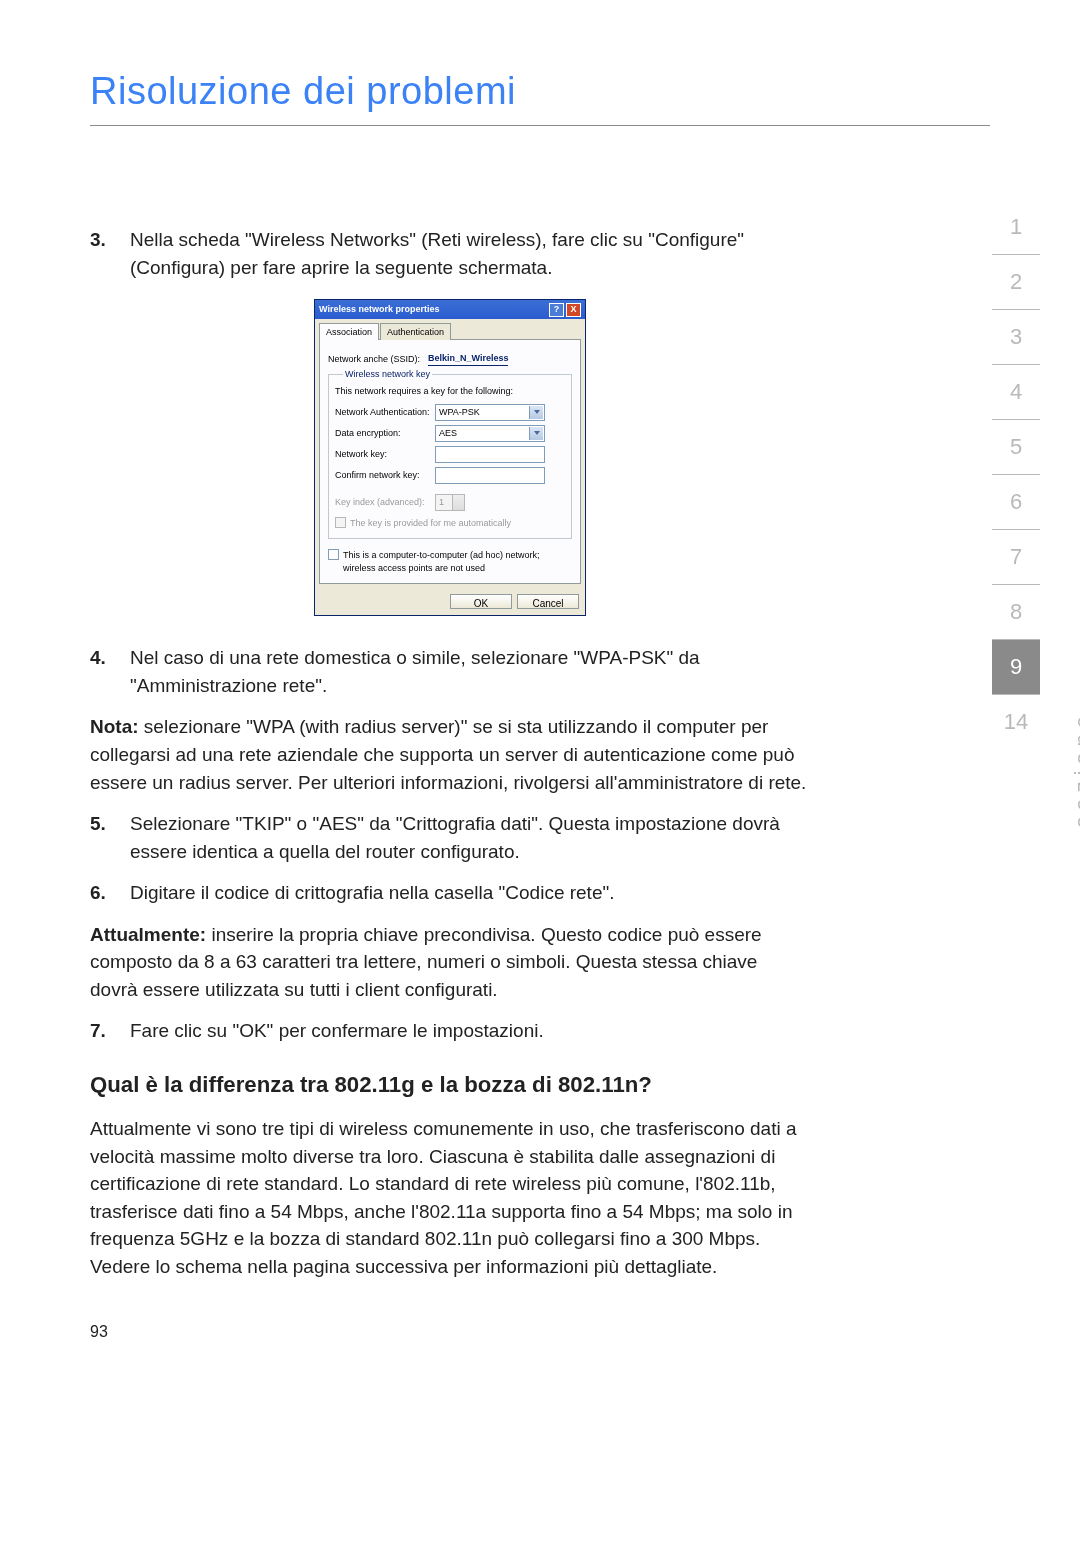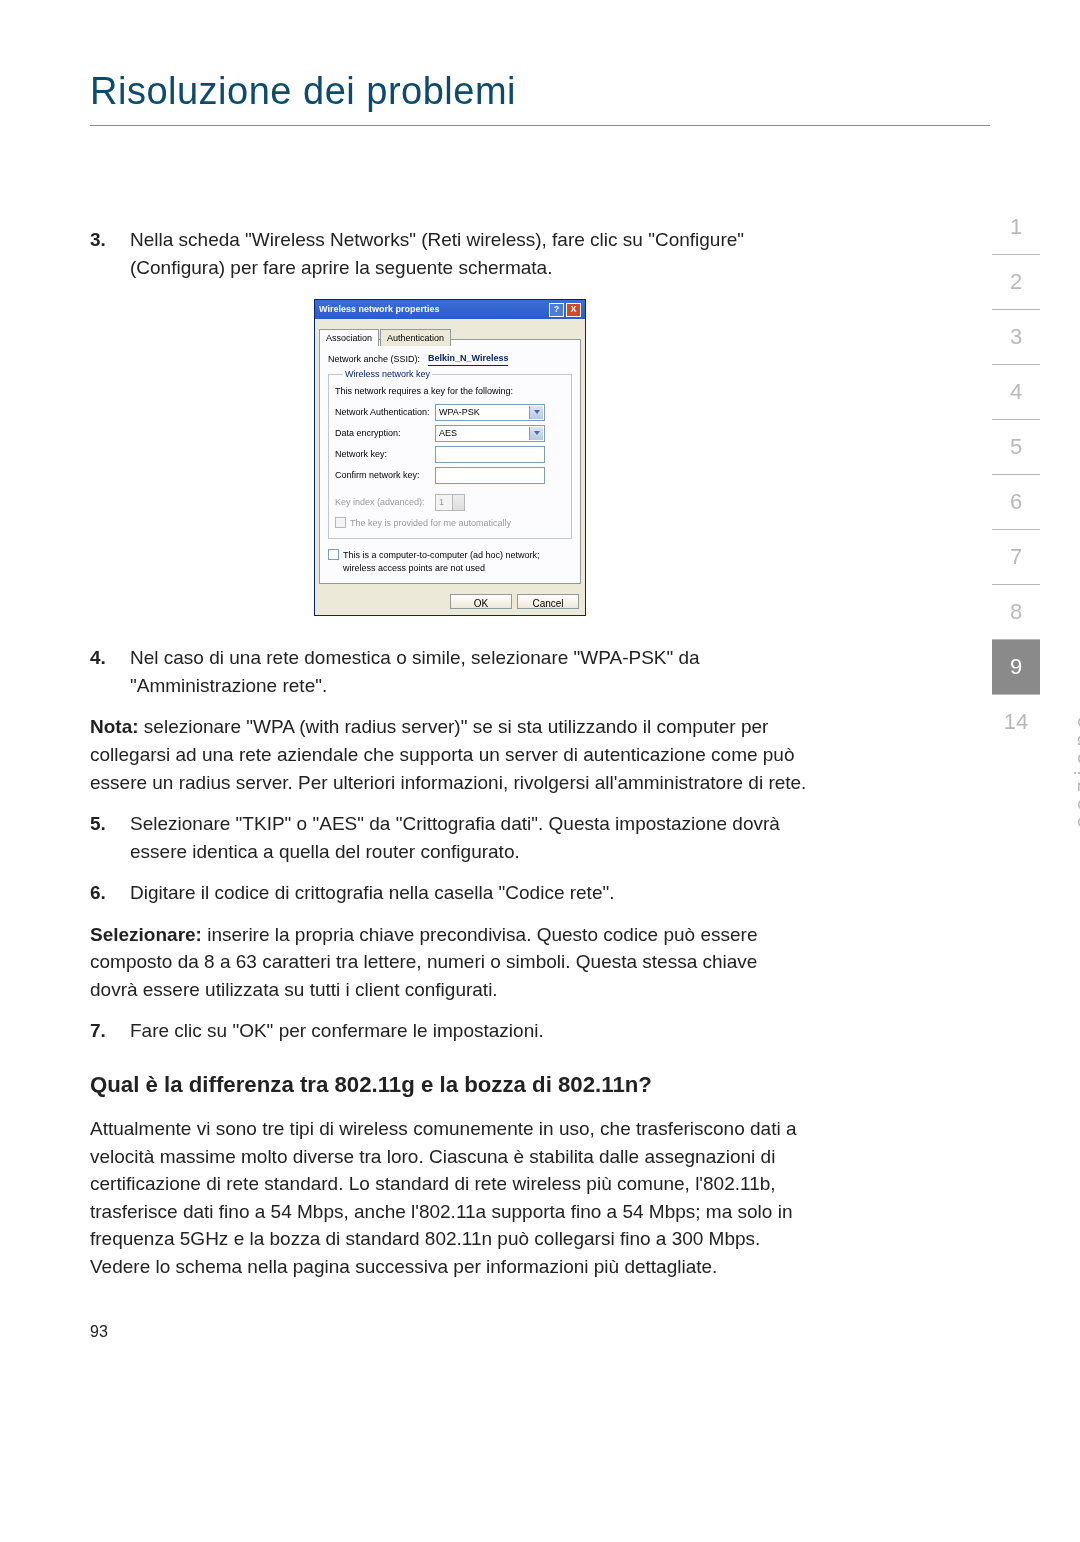--- a/index.html
+++ b/index.html
@@ -1,18 +1,18 @@
 <!DOCTYPE html>
 <html><head>
 <meta charset="utf-8">
 <style>
   *{box-sizing:border-box;margin:0;padding:0}
   body{font-family:Arial,Helvetica,sans-serif;background:#fff;width:1080px;color:#333}
   .page{padding:70px 90px 40px 90px;position:relative}
-  .page-title{font-size:38px;color:#0c4a6e;font-weight:400;padding:0 0 12px 0;border-bottom:1.5px solid #8a8a8a;margin-bottom:100px;letter-spacing:.5px}
+  .page-title{font-size:38px;color:#3b82f6;font-weight:400;padding:0 0 12px 0;border-bottom:1.5px solid #8a8a8a;margin-bottom:100px;letter-spacing:.5px}
   .content{width:720px;font-size:19px;line-height:1.45;color:#222}
   .ol-item{display:flex;margin-bottom:14px}
   .ol-num{width:40px;flex:0 0 40px;font-weight:700}
   .ol-body{flex:1}
   .note-para,.imp-para,.body-para{margin:14px 0}
   .note-label,.imp-label{font-weight:700}
   .subheading{font-weight:700;margin:24px 0 14px 0}
   .pgnum{text-align:left;font-size:16px;margin-top:40px}
 
   
@@ -23,21 +23,21 @@
   .vlabel{position:absolute;right:10px;top:710px;transform:rotate(-90deg);transform-origin:right top;font-size:22px;letter-spacing:6px;color:#b9b9b9}
 
   
   .dlg-wrap{display:flex;justify-content:center;margin:18px 0 28px 0}
   .dlg{width:272px;font-family:Tahoma,Arial,sans-serif;font-size:9px;color:#000;border:1px solid #0a246a;background:#ece9d8}
   .dlg-title{height:19px;background:linear-gradient(#3b6ed5,#2a5ccf);color:#fff;font-weight:700;font-size:9px;padding:3px 4px;display:flex;align-items:center}
   .dlg-title-text{flex:1}
   .dlg-title-btn{width:15px;height:14px;background:#d24726;color:#fff;display:flex;align-items:center;justify-content:center;margin-left:2px;border:1px solid #fff;font-size:9px;line-height:1}
   .dlg-title-btn.help{background:#4a7cd8}
   .tabs{display:flex;padding:3px 4px 0 4px;background:#ece9d8}
-  .tab{border:1px solid #919b9c;border-bottom:none;background:#ece9d8;padding:1.5px 6px;margin-right:1px;font-size:9px;position:relative;top:7px}
+  .tab{border:1px solid #919b9c;border-bottom:none;background:#ece9d8;padding:1.5px 6px;margin-right:1px;font-size:9px;position:relative;top:1px}
   .tab.active{background:#fcfcfe;z-index:2}
   .tab-body{margin:0 4px 4px 4px;border:1px solid #919b9c;background:#fcfcfe;padding:8px}
   .frow{display:flex;align-items:center;margin:4px 0}
   .flabel{width:100px;font-size:9px}
   .fval-text{font-weight:700;color:#0a246a;border-bottom:1px solid #0a246a;font-size:9px}
   .fieldset{border:1px solid #c0c8d0;margin-top:8px;padding:8px 6px;position:relative}
   .legend{position:absolute;top:-7px;left:14px;background:#fcfcfe;color:#0a246a;font-size:9px;padding:0 2px}
   .finfo{font-size:9px;margin:2px 0 6px 0}
   .dd{width:110px;height:17px;border:1px solid #7f9db9;background:#fff;display:flex;align-items:center;padding:0 3px;font-size:9px;position:relative}
   .dd::after{content:"";position:absolute;right:1px;top:1px;width:13px;height:13px;background:linear-gradient(#dbe6f6,#b5c9e4);border-left:1px solid #7f9db9}
@@ -156,21 +156,21 @@
       <div class="ol-num">5.</div>
       <div class="ol-body">Selezionare "TKIP" o "AES" da "Crittografia dati". Questa impostazione dovrà essere identica a quella del router configurato.</div>
     </div>
 
     <div class="ol-item">
       <div class="ol-num">6.</div>
       <div class="ol-body">Digitare il codice di crittografia nella casella "Codice rete".</div>
     </div>
 
     <p class="imp-para">
-      <span class="imp-label">Selezionare:</span><span> inserire la propria chiave precondivisa. Questo codice può essere composto da 8 a 63 caratteri tra lettere, numeri o simboli. Questa stessa chiave dovrà essere utilizzata su tutti i client configurati.</span>
+      <span class="imp-label">Attualmente:</span><span> inserire la propria chiave precondivisa. Questo codice può essere composto da 8 a 63 caratteri tra lettere, numeri o simboli. Questa stessa chiave dovrà essere utilizzata su tutti i client configurati.</span>
     </p>
 
     <div class="ol-item">
       <div class="ol-num">7.</div>
       <div class="ol-body">Fare clic su "OK" per confermare le impostazioni.</div>
     </div>
 
     <h3 class="subheading">Qual è la differenza tra 802.11g e la bozza di 802.11n?</h3>
 
     <p class="body-para">Attualmente vi sono tre tipi di wireless comunemente in uso, che trasferiscono dati a velocità massime molto diverse tra loro. Ciascuna è stabilita dalle assegnazioni di certificazione di rete standard. Lo standard di rete wireless più comune, l'802.11b, trasferisce dati fino a 54 Mbps, anche l'802.11a supporta fino a 54 Mbps; ma solo in frequenza 5GHz e la bozza di standard 802.11n può collegarsi fino a 300 Mbps. Vedere lo schema nella pagina successiva per informazioni più dettagliate.</p>

